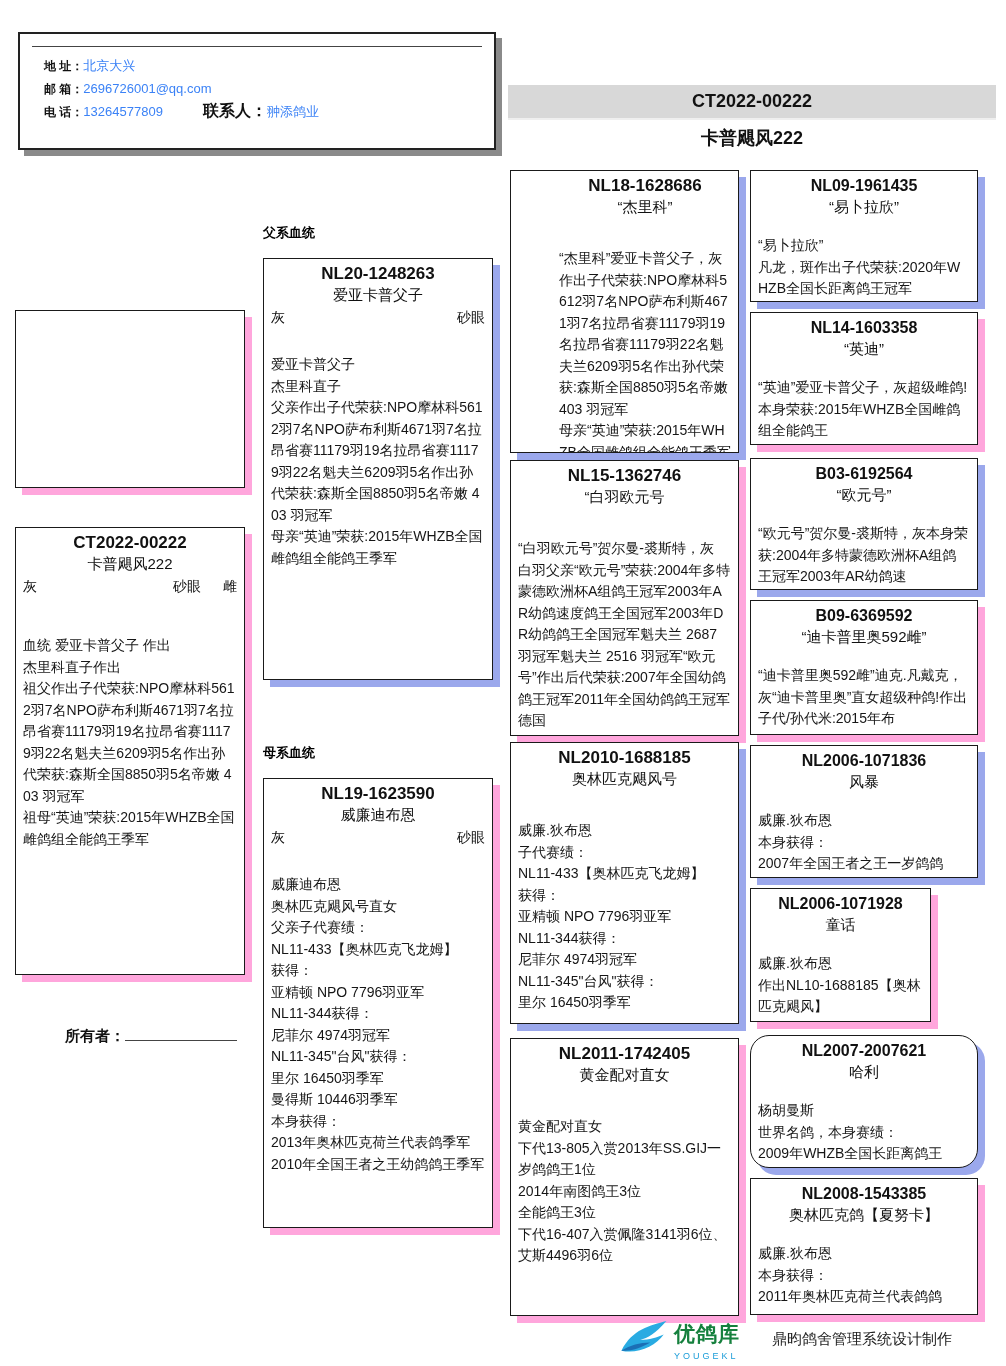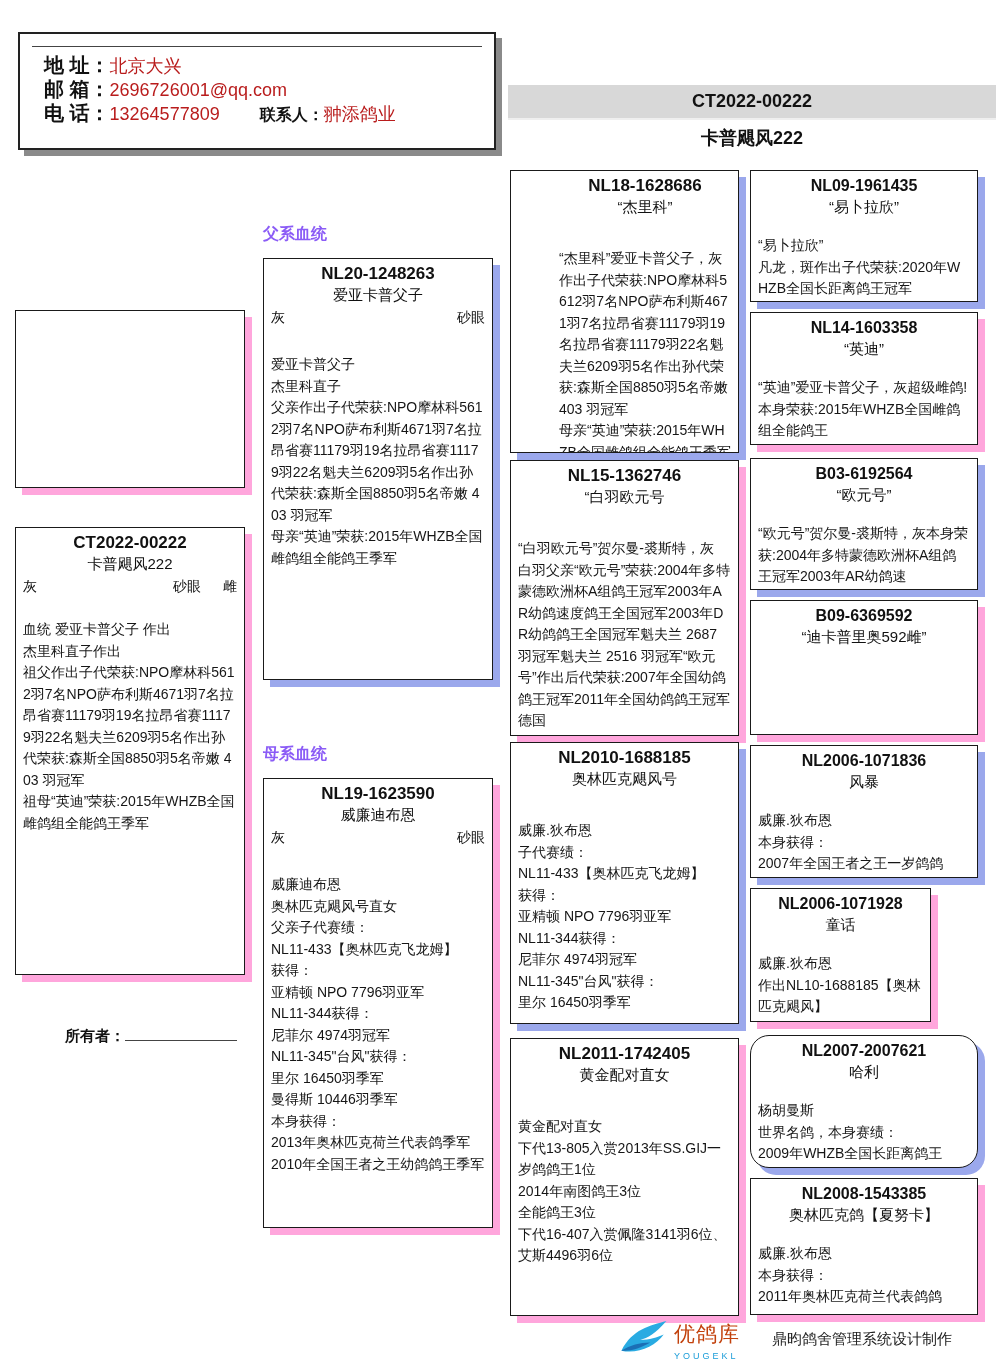--- a/index.html
+++ b/index.html
@@ -10,22 +10,22 @@
   }
   
   .contact-box{
     position:absolute;left:18px;top:32px;width:478px;height:118px;
     background:#fff;border:2px solid #222;box-shadow:6px 6px 0 #8a8a8a;
     box-sizing:border-box;
   }
   .contact-line{position:absolute;left:12px;right:12px;top:12px;border-top:1px solid #444;}
   .contact-rows{position:absolute;left:24px;top:20px;right:8px;}
   .c-row{line-height:22px;white-space:nowrap;}
-  .c-label{font-weight:bold;font-size:20px;}
-  .c-val{font-size:18px;color:#b91c1c;}
+  .c-label{font-weight:bold;font-size:12px;}
+  .c-val{font-size:13px;color:#3b82f6;}
   .c-person-label{font-weight:bold;font-size:16px;margin-left:40px;}
   
   .hdr-bar{
     position:absolute;left:508px;top:85px;width:488px;height:33px;
     background:#d8d8d8;text-align:center;line-height:33px;
     font-weight:bold;font-size:18px;border-bottom:2px solid #efefef;
   }
   .hdr-name{
     position:absolute;left:508px;top:126px;width:488px;text-align:center;
     font-weight:bold;font-size:18px;
@@ -36,33 +36,33 @@
     box-sizing:border-box;padding:4px 7px;overflow:hidden;
   }
   .pbox.blue{box-shadow:7px 7px 0 #9ba8ec;}
   .pbox.pink{box-shadow:7px 7px 0 #ffa6dc;}
   .pb-ring{text-align:center;font-weight:bold;font-size:17px;line-height:22px;}
   .pb-ring.small{font-size:16px;}
   .pb-name{text-align:center;font-weight:normal;font-size:15px;line-height:20px;}
   .pb-eyes{display:flex;justify-content:space-between;font-size:14px;line-height:22px;margin-top:1px;}
   .pb-sex{margin-left:22px;}
   .pb-body{font-size:14px;line-height:21.5px;white-space:pre-wrap;word-break:break-all;color:#161616;}
-  .mt-subject{margin-top:22px;}
+  .mt-subject{margin-top:38px;}
   .mt-parent{margin-top:26px;}
   .mt-gp{margin-top:31px;}
   .mt-gg{margin-top:18px;}
   
-  .branch-label{position:absolute;font-size:16px;font-weight:bold;color:#8b5cf6;}
+  .branch-label{position:absolute;font-size:13px;font-weight:bold;color:#000000;}
   
   .owner{position:absolute;left:65px;top:1026px;font-size:15px;font-weight:bold;}
   .owner-blank{display:inline-block;width:112px;border-bottom:1.5px solid #444;height:14px;}
   
   .footer-logo{position:absolute;left:616px;top:1318px;width:54px;height:42px;}
   .brand{position:absolute;left:674px;top:1320px;}
-  .brand-name{font-size:21px;font-weight:normal;color:#c2410c;letter-spacing:1px;}
+  .brand-name{font-size:21px;font-weight:bold;color:#15803d;letter-spacing:1px;}
   .brand-sub{font-size:9px;color:#1a9cd8;letter-spacing:3px;margin-top:3px;}
   .credit{position:absolute;left:772px;top:1330px;font-size:15px;color:#222;}
 </style>
 </head>
 <body>
 
 <div class="page">
 
   <div class="contact-box">
     <div class="contact-line"></div>
@@ -185,20 +185,21 @@
     <div class="pb-body mt-gg">“英迪”爱亚卡普父子，灰超级雌鸽!本身荣获:2015年WHZB全国雌鸽组全能鸽王</div>
   </div>
   <div class="pbox blue" style="left:750px;top:458px;width:228px;height:132px;">
     <div class="pb-ring small">B03-6192564</div>
     <div class="pb-name">“欧元号”</div>
     <div class="pb-body mt-gg">“欧元号”贺尔曼-裘斯特，灰本身荣获:2004年多特蒙德欧洲杯A组鸽王冠军2003年AR幼鸽速</div>
   </div>
   <div class="pbox pink" style="left:750px;top:600px;width:228px;height:135px;">
     <div class="pb-ring small">B09-6369592</div>
     <div class="pb-name">“迪卡普里奥592雌”</div>
+    <div class="pb-body mt-gg">“迪卡普里奥592雌”迪克.凡戴克，灰“迪卡普里奥”直女超级种鸽!作出子代/孙代米:2015年布</div>
   </div>
   <div class="pbox blue" style="left:750px;top:745px;width:228px;height:133px;">
     <div class="pb-ring small">NL2006-1071836</div>
     <div class="pb-name">风暴</div>
     <div class="pb-body mt-gg">威廉.狄布恩
 本身获得：
 2007年全国王者之王一岁鸽鸽</div>
   </div>
   <div class="pbox pink" style="left:750px;top:888px;width:181px;height:134px;">
     <div class="pb-ring small">NL2006-1071928</div>

